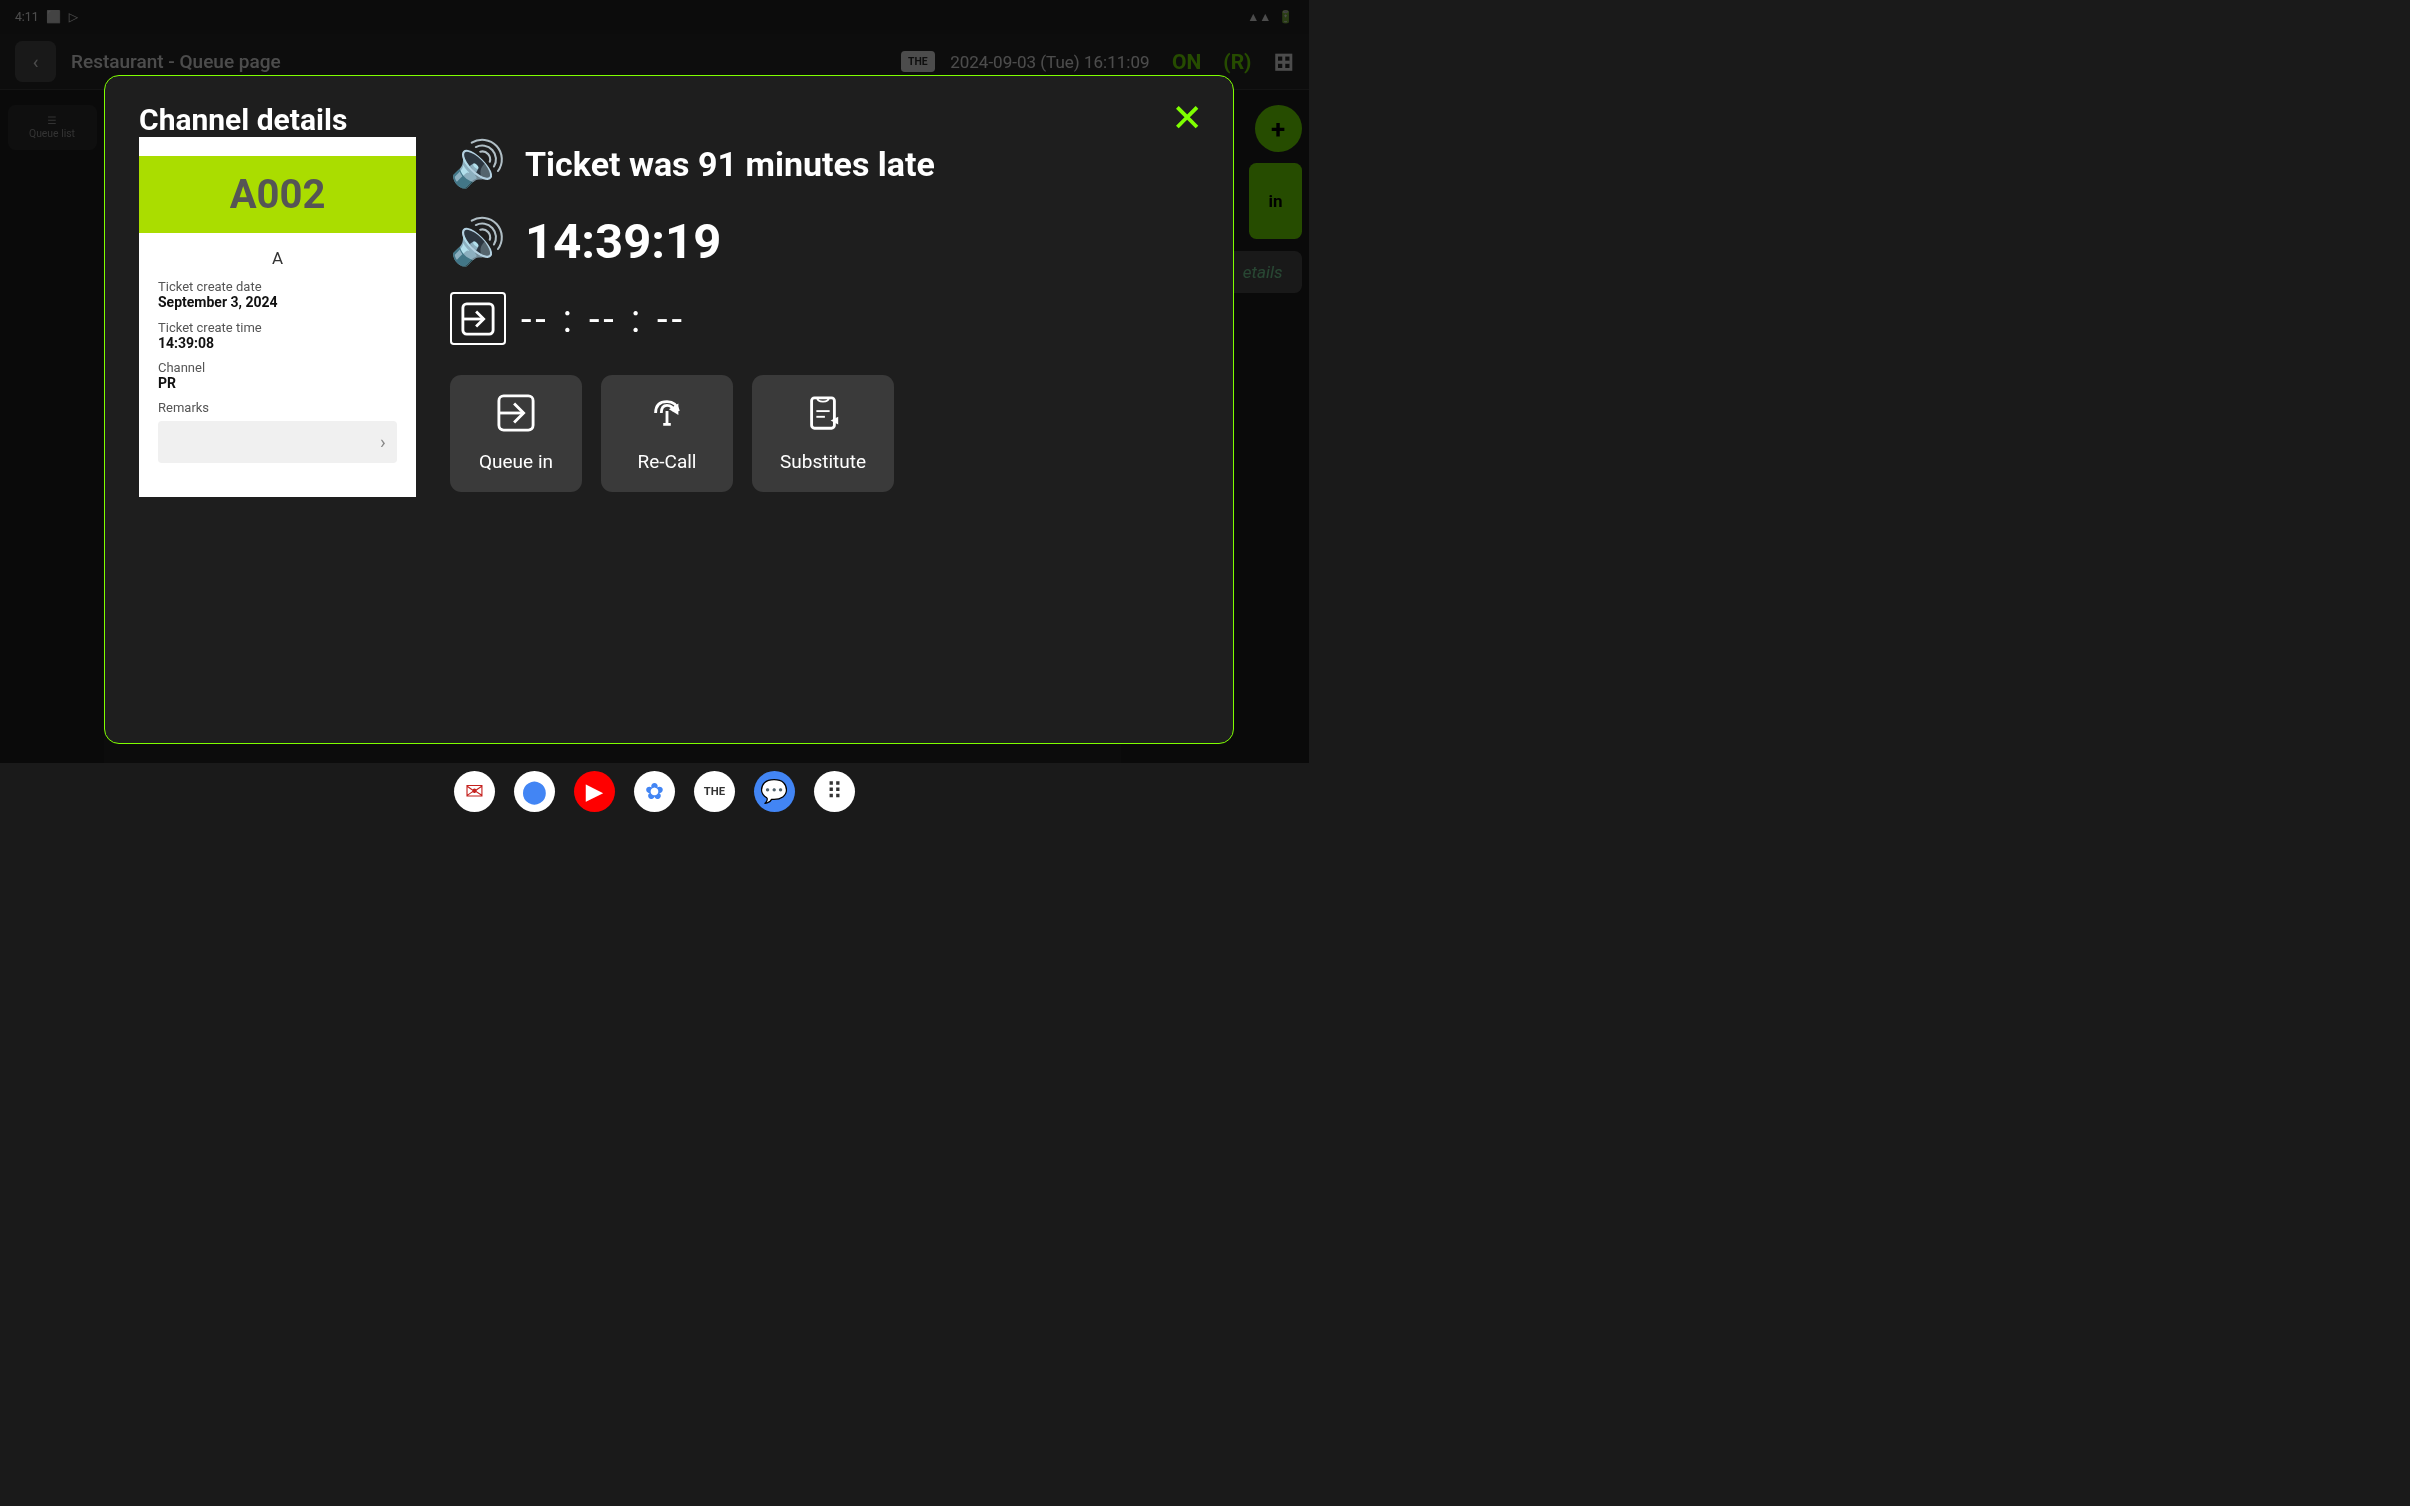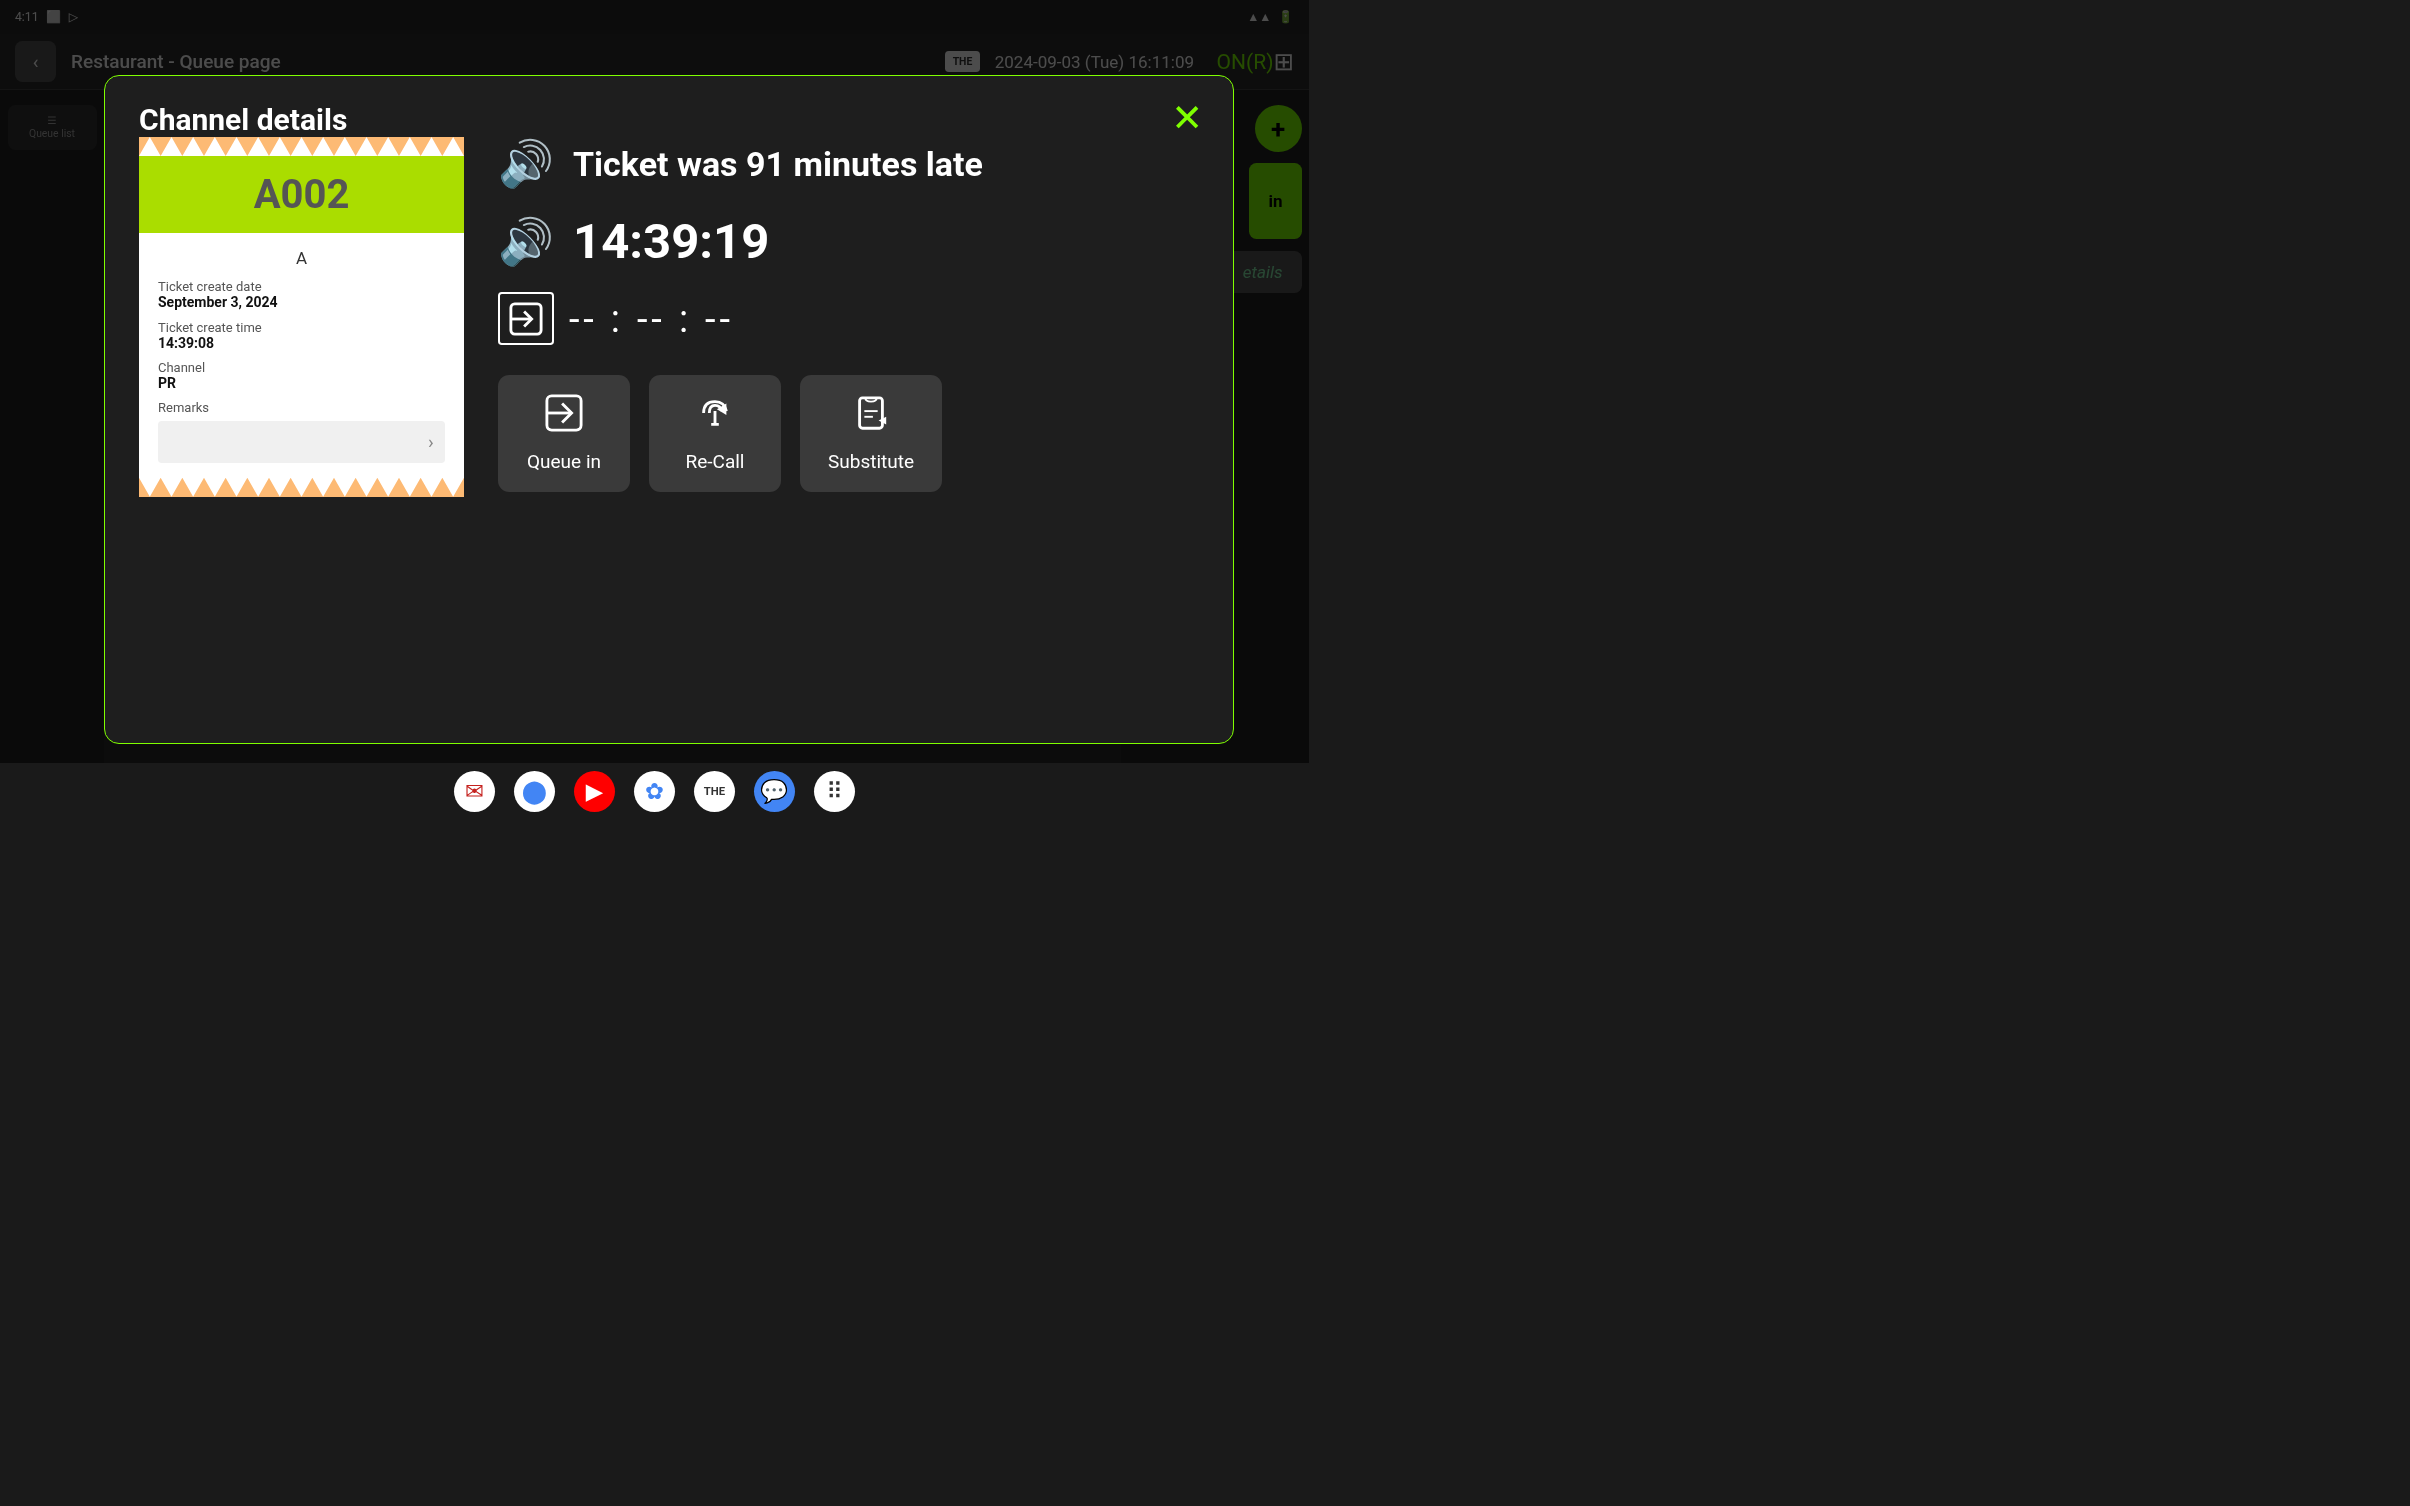--- a/index.html
+++ b/index.html
@@ -78,22 +78,23 @@
       padding: 3.8px 7.5px;
       border-radius: 3.8px;
     }
     .datetime {
       color: white;
       font-size: 17px;
     }
     .nav-icons {
       display: flex;
       align-items: center;
-      gap: 0;
+      gap: 22px;
       margin-left: 7.5px;
+      font-weight: bold;
     }
     .nav-icon {
       color: #7fff00;
       font-size: 21px;
     }
     .qr-icon {
       color: white;
       font-size: 24.5px;
     }
 
@@ -247,23 +248,23 @@
       line-height: 1;
     }
     .modal-body {
       display: flex;
       gap: 34px;
       align-items: flex-start;
     }
 
     
     .ticket-receipt {
-      width: 325px;
+      width: 277px;
       flex-shrink: 0;
-      background: #fdba74;
+      background: #ffffff;
       position: relative;
     }
     .ticket-top-edge {
       width: 100%;
       height: 19px;
       background: white;
       
       clip-path: polygon(
         0% 100%, 3.33% 0%, 6.66% 100%, 10% 0%, 13.33% 100%, 16.66% 0%, 20% 100%,
         23.33% 0%, 26.66% 100%, 30% 0%, 33.33% 100%, 36.66% 0%, 40% 100%,

